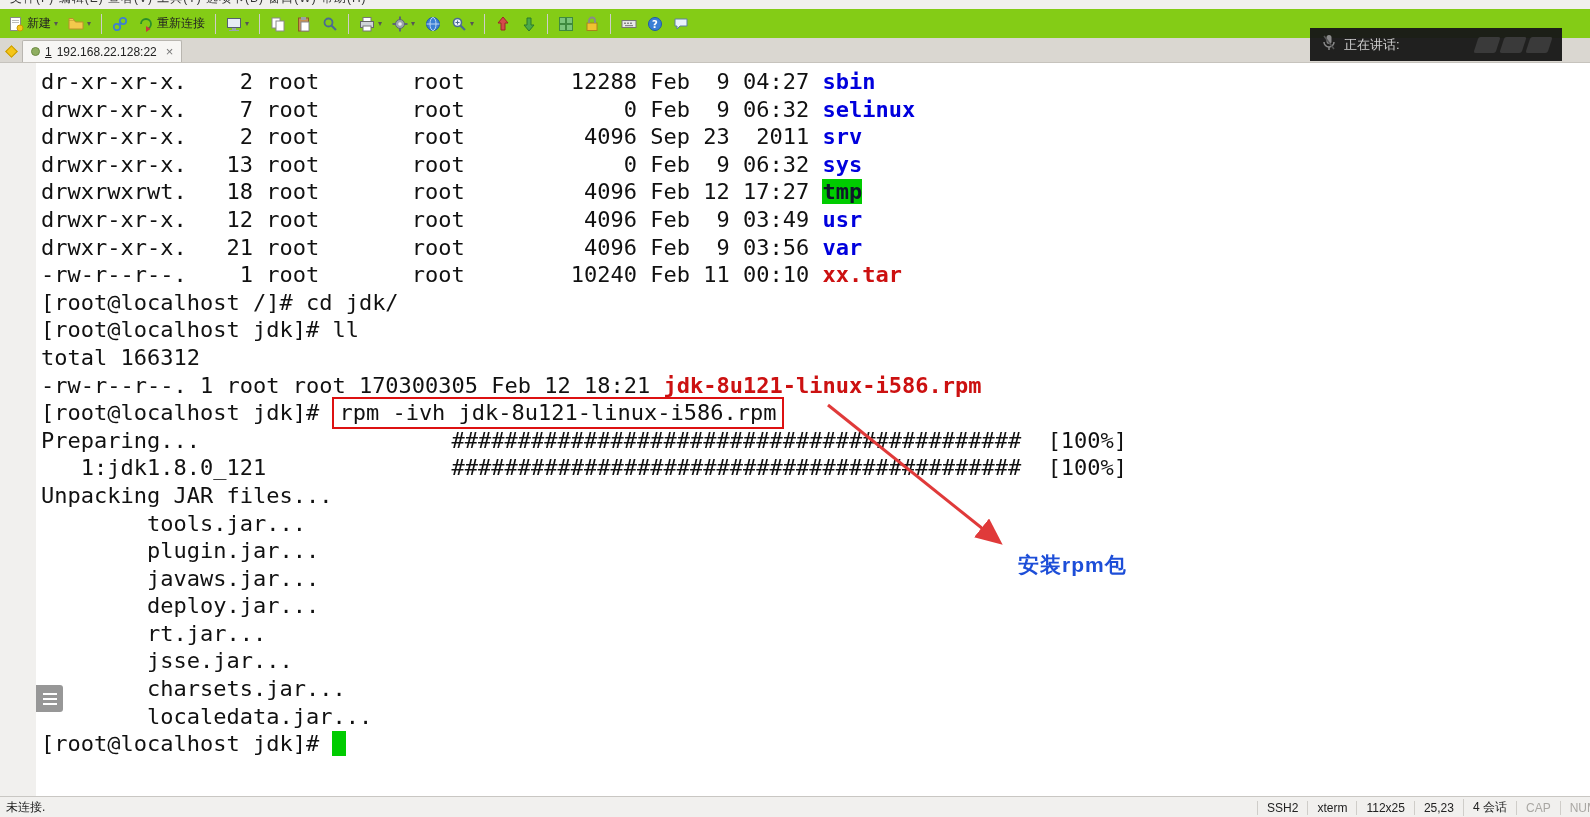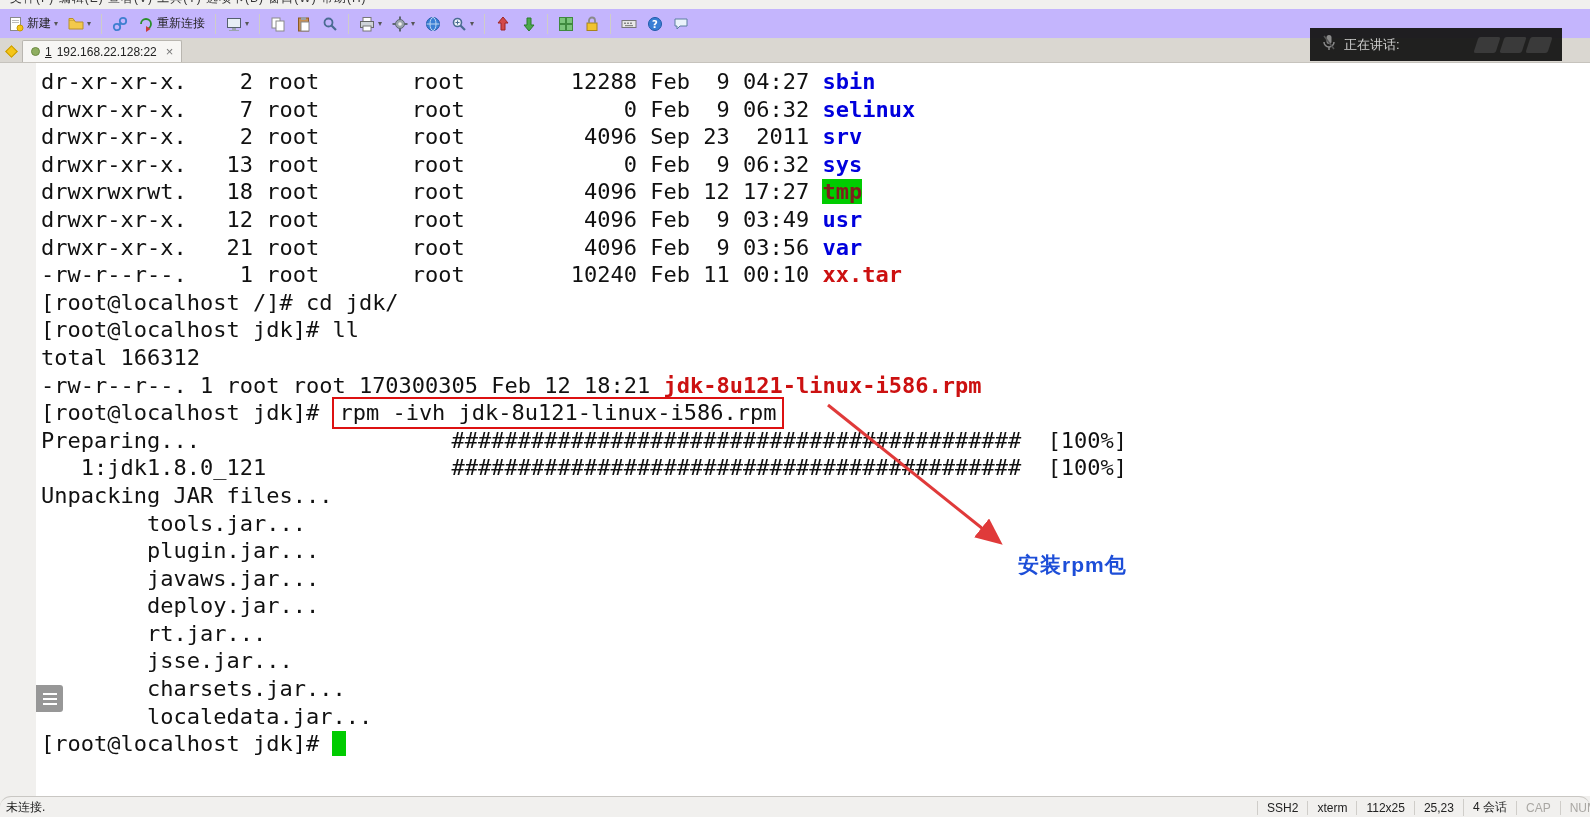--- a/index.html
+++ b/index.html
@@ -5,21 +5,21 @@
   * { box-sizing: border-box; margin: 0; padding: 0; }
   html,body { width:1590px; height:817px; overflow:hidden; background:#fff;
               font-family:"Liberation Sans", sans-serif; }
   .window { position:relative; width:1590px; height:817px; background:#f1f0ee; }
 
   
   .menubar { height:9px; overflow:hidden; background:#f1f0ee; }
   .menubar-text { display:block; margin-top:-10px; font-size:12px; color:#333; padding-left:10px; letter-spacing:1px; }
 
   
-  .toolbar { height:30px; display:flex; align-items:center; background:#c4b5fd;
+  .toolbar { height:30px; display:flex; align-items:center; background:#84cc16;
              border-bottom:1px solid #d8d6d2; padding:0 4px; gap:2px; }
   .tb-btn { display:flex; align-items:center; gap:3px; border:none; background:transparent;
             padding:3px 4px; font-size:12px; color:#222; cursor:default;
             font-family:"Liberation Sans", sans-serif; }
   .tb-btn svg { display:block; }
   .dd { font-size:8px; color:#555; }
   .tb-sep { width:1px; height:20px; background:#cfcdc8; margin:0 4px; }
 
   
   .tabbar { height:24px; background:#dad7d1; display:flex; align-items:flex-end;
@@ -43,21 +43,21 @@
   .speak-decor i { display:block; width:22px; height:16px; background:#3a3a3a;
                    transform:skewX(-18deg); border-radius:2px; }
 
   
   .terminal { position:relative; width:1590px; height:733px; background:#fff; overflow:hidden;margin-left:36px; }
   .term-lines { position:absolute; top:5px; left:5px; right:18px;
                 font-family:"DejaVu Sans Mono","Liberation Mono",monospace;
                 font-size:22px; line-height:27.6px; color:#111; white-space:pre; }
   .term-line { height:27.6px; }
   .seg-dir     { color:#0000dd; font-weight:bold; }
-  .seg-sticky  { color:#7f1d1d; background:#0c0; font-weight:bold; }
+  .seg-sticky  { color:#0f172a; background:#0c0; font-weight:bold; }
   .seg-archive { color:#cc1111; font-weight:bold; }
   .seg-boxed   { display:inline-block; border:2px solid #dd1111; padding:0 5px; margin:-4px 0;text-align:right; }
   .seg-cursor  { background:#00cc00; }
 
   .annot-svg { position:absolute; left:0; top:0; width:1590px; height:733px; pointer-events:none; }
   .annot-label { position:absolute; left:982px; top:488px; color:#1d4ed8; font-size:21px;
                  font-weight:bold; letter-spacing:1px; }
 
   .panel-toggle { position:absolute; left:0; top:622px; width:27px; height:27px;
                   background:rgba(125,125,125,0.8); border-radius:0 3px 3px 0;
@@ -68,21 +68,21 @@
   .scrollbar { position:absolute; right:0; top:0; width:17px; height:733px; background:#f2f1ef;
                border-left:1px solid #dcdad6; }
   .sb-up,.sb-down { position:absolute; left:0; width:16px; height:16px; color:#6e6e6e;
                     font-size:8px; text-align:center; line-height:16px; }
   .sb-up { top:1px; } .sb-down { bottom:1px; }
   .sb-thumb { position:absolute; left:1px; top:470px; width:14px; height:240px;
               background:#dbd9d5; border:1px solid #c2c0bc; border-radius:2px; }
 
   
   .statusbar { height:22px; background:#f1f0ee; border-top:1px solid #c9c7c3;
-               display:flex; align-items:center; font-size:12px; color:#222;border-radius:11px; }
+               display:flex; align-items:center; font-size:12px; color:#222; }
   .sb-left { padding-left:6px; flex:1; }
   .sb-seg { padding:0 9px; border-left:1px solid #cfcdc9; white-space:nowrap; }
   .sb-cap { color:#a9a7a3; }
   .sb-clip { margin-right:-16px; }
 </style>
 </head>
 <body>
 
 <div class="window">
 

